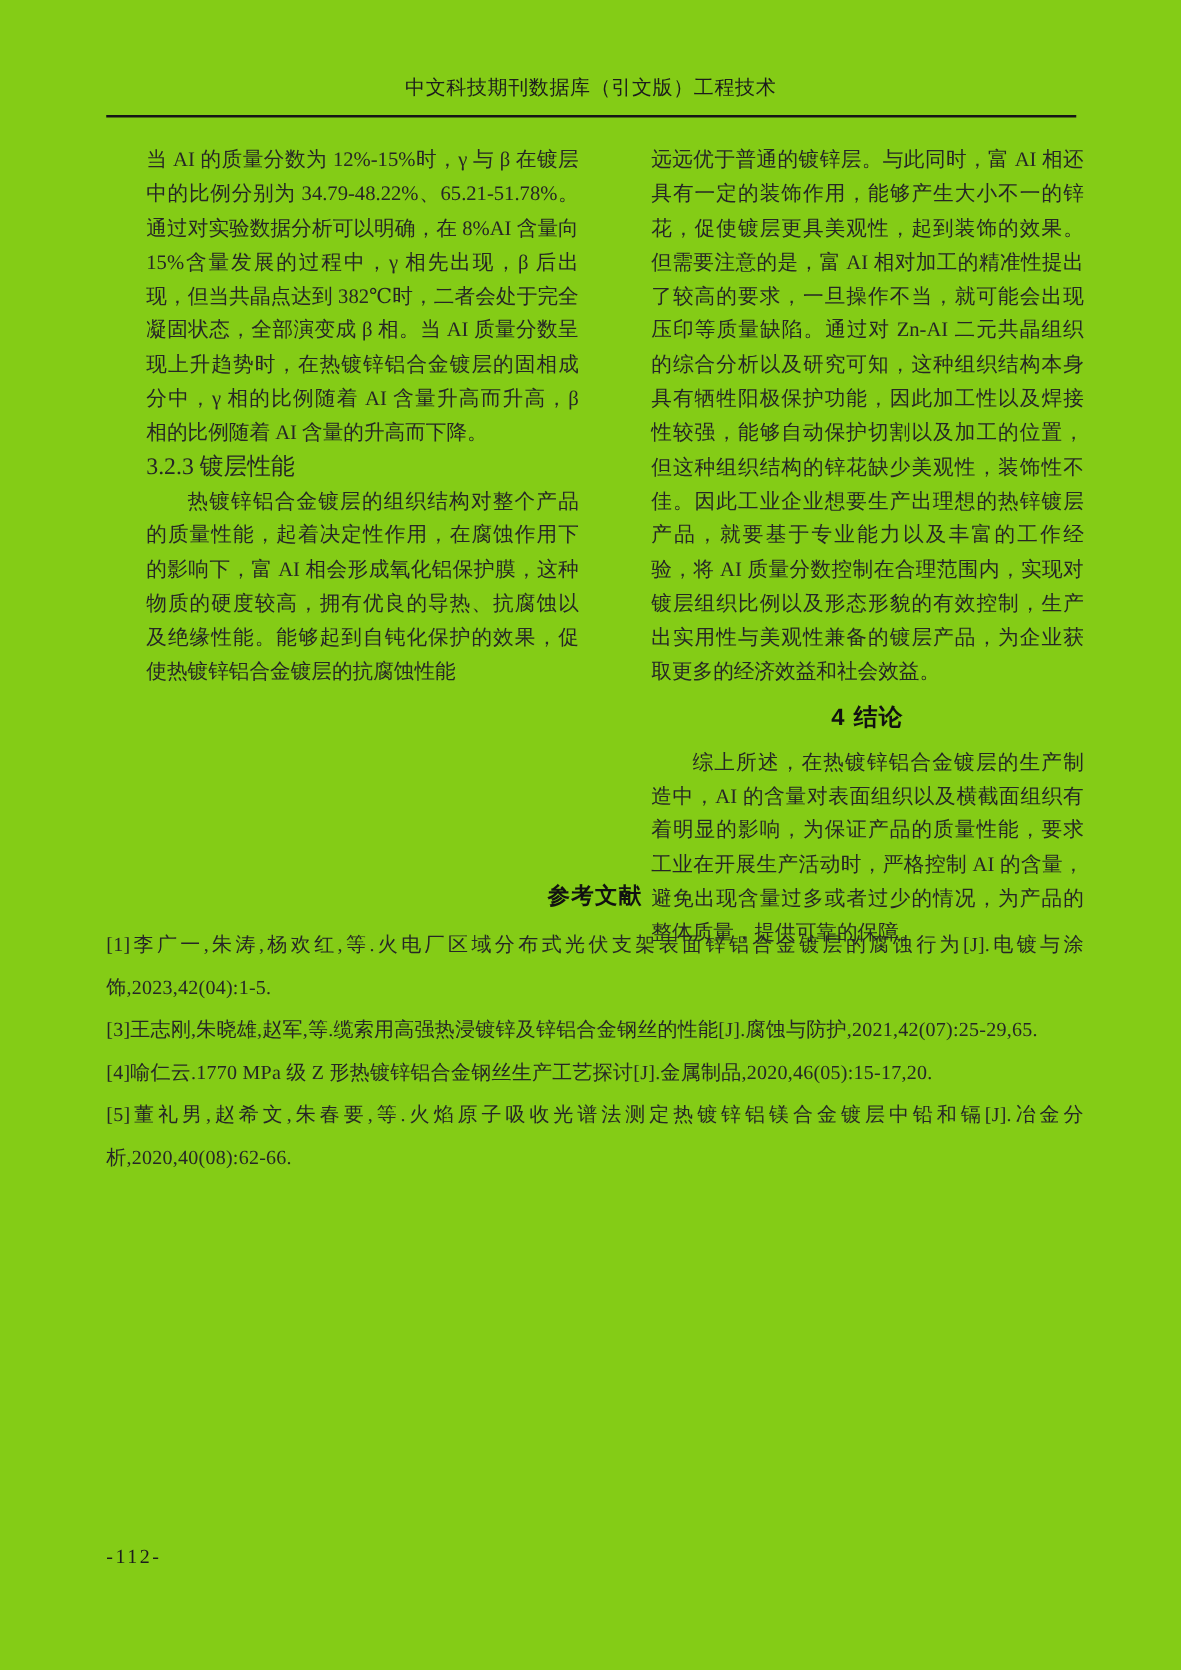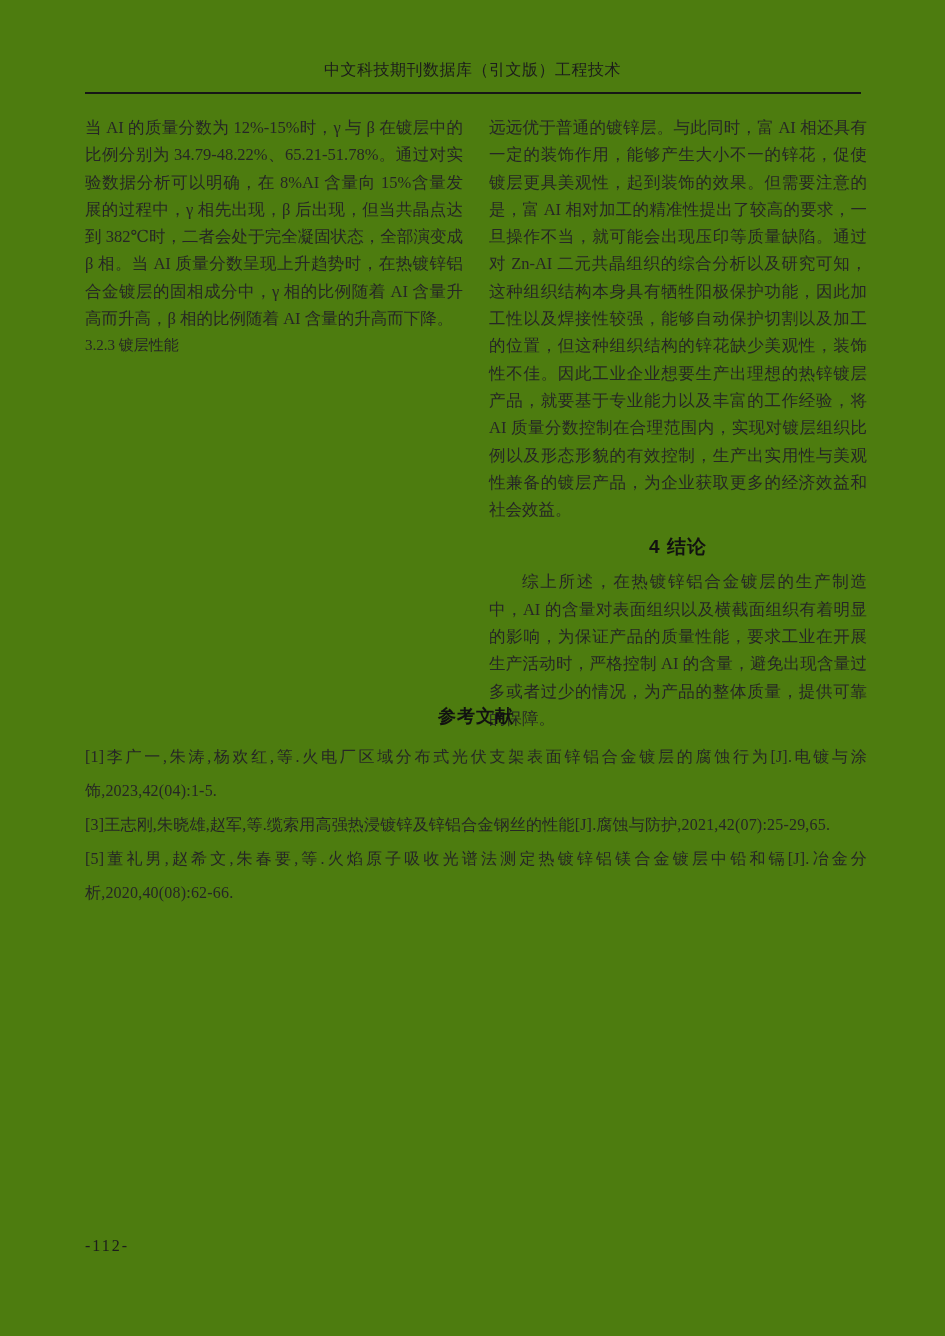--- a/index.html
+++ b/index.html
@@ -1,21 +1,21 @@
 <!DOCTYPE html>
 <html><head>
 <meta charset="utf-8">
 <style>
   * { margin: 0; padding: 0; box-sizing: border-box; }
   html, body { background: #ffffff; }
   .page {
     position: relative;
     width: 945px;
     height: 1336px;
-    background: #4d7c0f;
+    background: #84cc16;
     font-family: "Liberation Serif", "DejaVu Serif", serif;
     color: #262626;
     overflow: hidden;
   }
   .header-title {
     position: absolute;
     top: 60px;
     left: 0;
     width: 100%;
     text-align: center;
@@ -37,25 +37,26 @@
     left: 85px;
     width: 782px;
     display: flex;
     gap: 26px;
   }
   .col {
     width: 378px;
     font-size: 16.5px;
     line-height: 27.3px;
     text-align: justify;
+    margin-left: 32px;
   }
   .col p.cont { text-indent: 0; }
   .col p.indent { text-indent: 2em; }
   .sub-heading {
-    font-size: 15px;
+    font-size: 19px;
     line-height: 27.3px;
     text-indent: 0;
   }
   .section-heading {
     font-family: "Liberation Sans", "DejaVu Sans", sans-serif;
     font-weight: bold;
     font-size: 19px;
     line-height: 26px;
     color: #111111;
     letter-spacing: 1px;
@@ -98,30 +99,32 @@
 <div class="page">
 
   <div class="header-title">中文科技期刊数据库（引文版）工程技术</div>
 
   <div class="header-rule"></div>
 
   <div class="columns">
     <div class="col">
       <p class="cont">当 AI 的质量分数为 12%-15%时，γ 与 β 在镀层中的比例分别为 34.79-48.22%、65.21-51.78%。通过对实验数据分析可以明确，在 8%AI 含量向 15%含量发展的过程中，γ 相先出现，β 后出现，但当共晶点达到 382℃时，二者会处于完全凝固状态，全部演变成 β 相。当 AI 质量分数呈现上升趋势时，在热镀锌铝合金镀层的固相成分中，γ 相的比例随着 AI 含量升高而升高，β 相的比例随着 AI 含量的升高而下降。</p>
       <p class="sub-heading">3.2.3 镀层性能</p>
+      <p class="indent">热镀锌铝合金镀层的组织结构对整个产品的质量性能，起着决定性作用，在腐蚀作用下的影响下，富 AI 相会形成氧化铝保护膜，这种物质的硬度较高，拥有优良的导热、抗腐蚀以及绝缘性能。能够起到自钝化保护的效果，促使热镀锌铝合金镀层的抗腐蚀性能</p>
     </div>
     <div class="col">
       <p class="cont">远远优于普通的镀锌层。与此同时，富 AI 相还具有一定的装饰作用，能够产生大小不一的锌花，促使镀层更具美观性，起到装饰的效果。但需要注意的是，富 AI 相对加工的精准性提出了较高的要求，一旦操作不当，就可能会出现压印等质量缺陷。通过对 Zn-AI 二元共晶组织的综合分析以及研究可知，这种组织结构本身具有牺牲阳极保护功能，因此加工性以及焊接性较强，能够自动保护切割以及加工的位置，但这种组织结构的锌花缺少美观性，装饰性不佳。因此工业企业想要生产出理想的热锌镀层产品，就要基于专业能力以及丰富的工作经验，将 AI 质量分数控制在合理范围内，实现对镀层组织比例以及形态形貌的有效控制，生产出实用性与美观性兼备的镀层产品，为企业获取更多的经济效益和社会效益。</p>
       <div class="section-heading">4 结论</div>
       <p class="indent">综上所述，在热镀锌铝合金镀层的生产制造中，AI 的含量对表面组织以及横截面组织有着明显的影响，为保证产品的质量性能，要求工业在开展生产活动时，严格控制 AI 的含量，避免出现含量过多或者过少的情况，为产品的整体质量，提供可靠的保障。</p>
     </div>
   </div>
 
   <div class="references">
     <div class="ref-heading">参考文献</div>
     <p class="ref-item">[1]李广一,朱涛,杨欢红,等.火电厂区域分布式光伏支架表面锌铝合金镀层的腐蚀行为[J].电镀与涂饰,2023,42(04):1-5.</p>
     <p class="ref-item">[3]王志刚,朱晓雄,赵军,等.缆索用高强热浸镀锌及锌铝合金钢丝的性能[J].腐蚀与防护,2021,42(07):25-29,65.</p>
+    <p class="ref-item">[4]喻仁云.1770 MPa 级 Z 形热镀锌铝合金钢丝生产工艺探讨[J].金属制品,2020,46(05):15-17,20.</p>
     <p class="ref-item">[5]董礼男,赵希文,朱春要,等.火焰原子吸收光谱法测定热镀锌铝镁合金镀层中铅和镉[J].冶金分析,2020,40(08):62-66.</p>
   </div>
 
   <div class="page-number">-112-</div>
 
 </div>
 
 </body></html>

